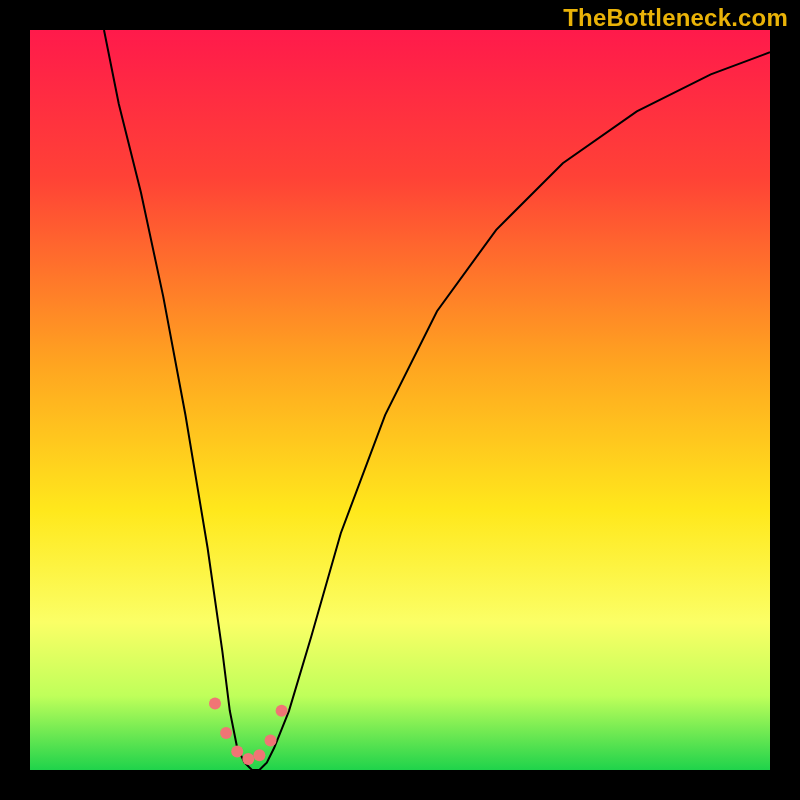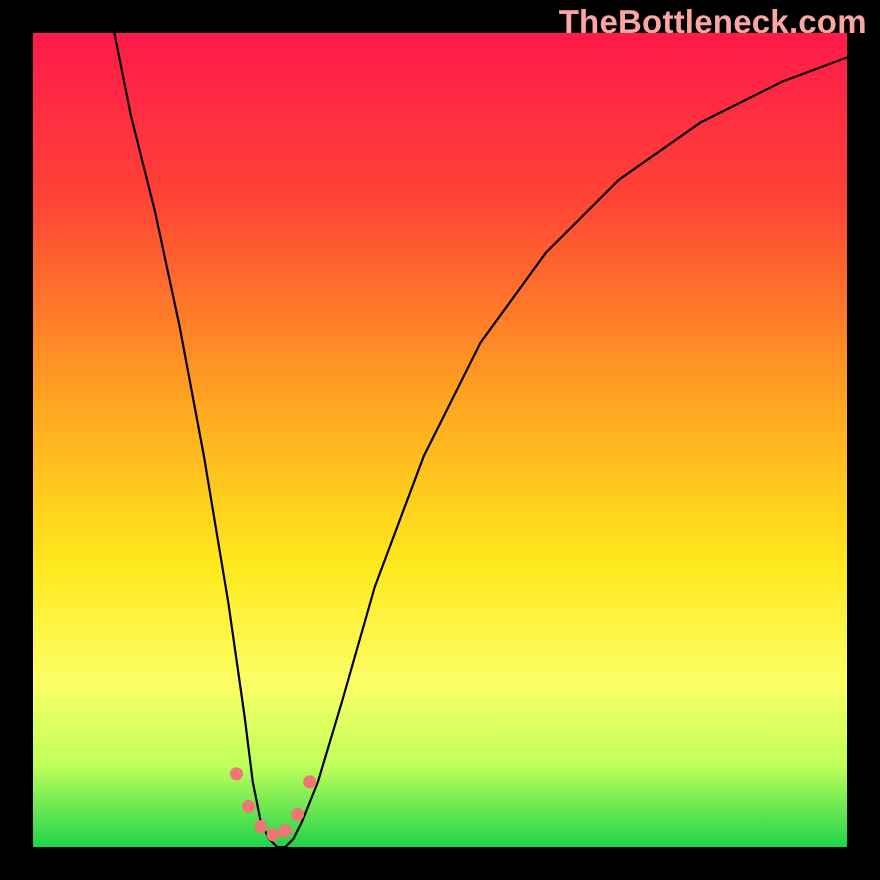--- a/index.html
+++ b/index.html
@@ -16,22 +16,22 @@
     left: 30px;
     top: 30px;
     width: 740px;
     height: 740px;
     background: #000;
   }
   .attribution {
     position: absolute;
     top: 4px;
     right: 12px;
-    color: #fca5a5;
-    font-size: 30px;
+    color: #eab308;
+    font-size: 24px;
     font-weight: 600;
     letter-spacing: 0.2px;
   }
   svg { display: block; }
 </style>
 </head>
 <body>
 
 <div class="attribution">TheBottleneck.com</div>
 

